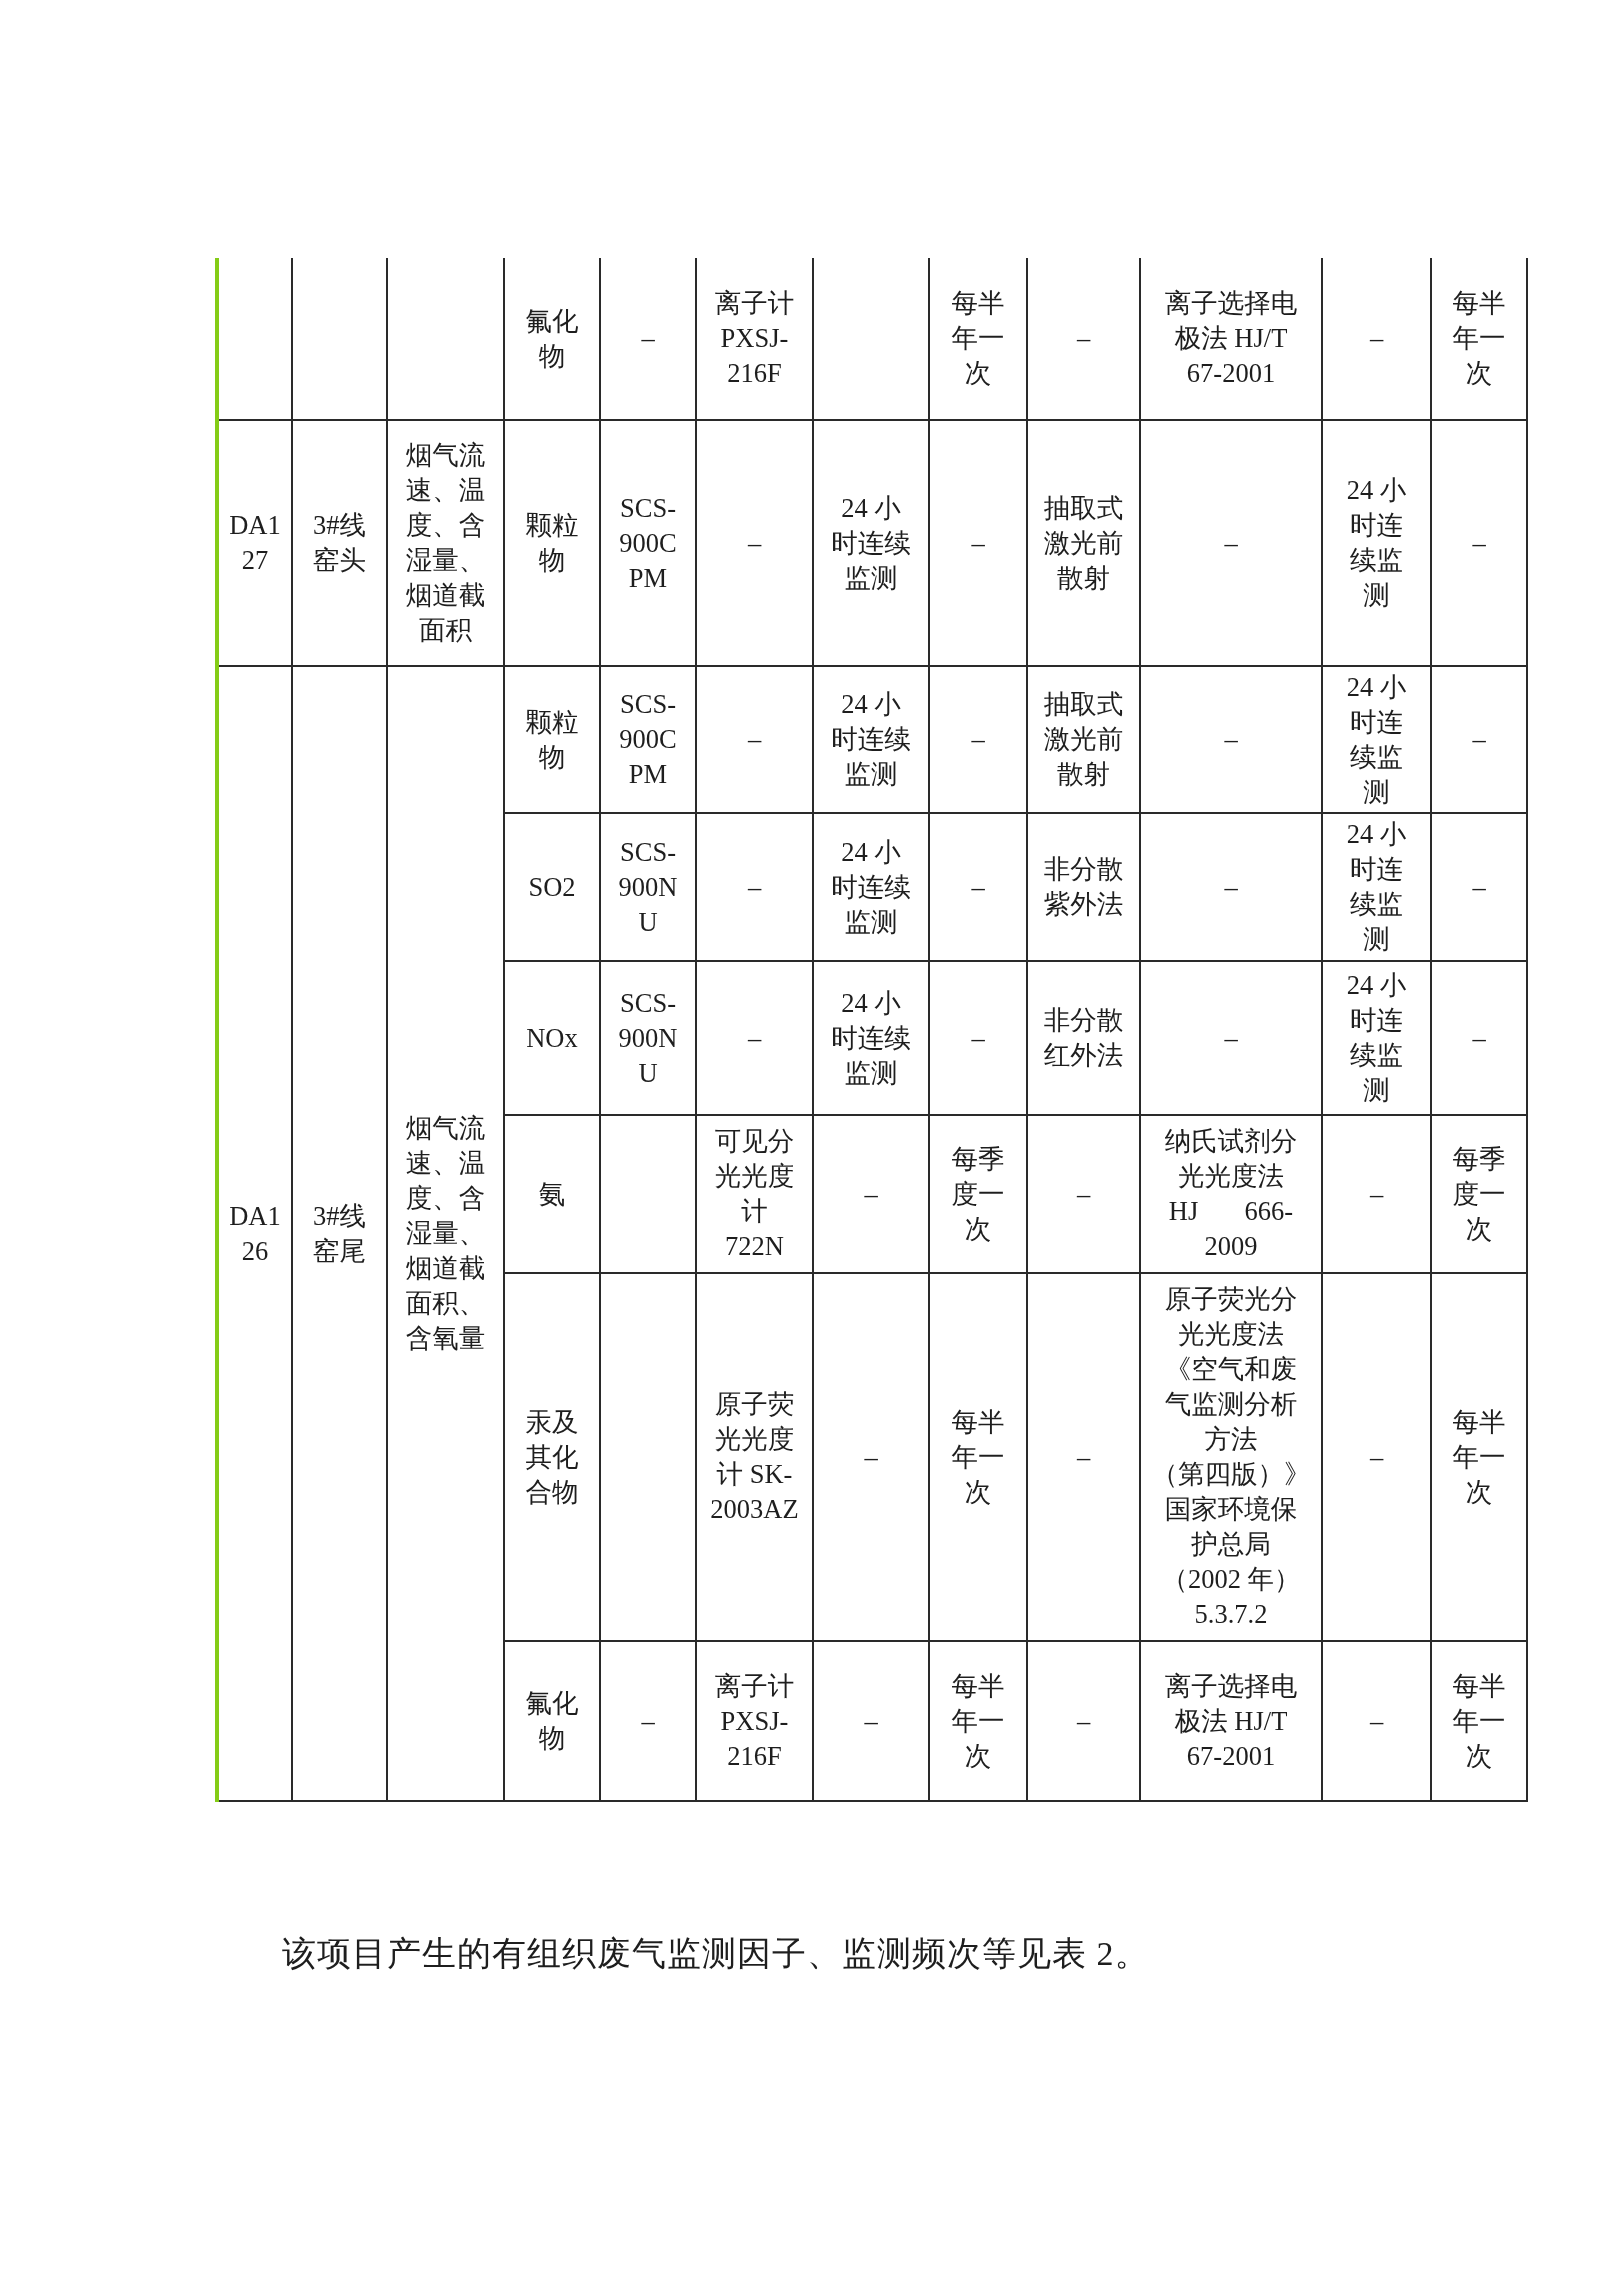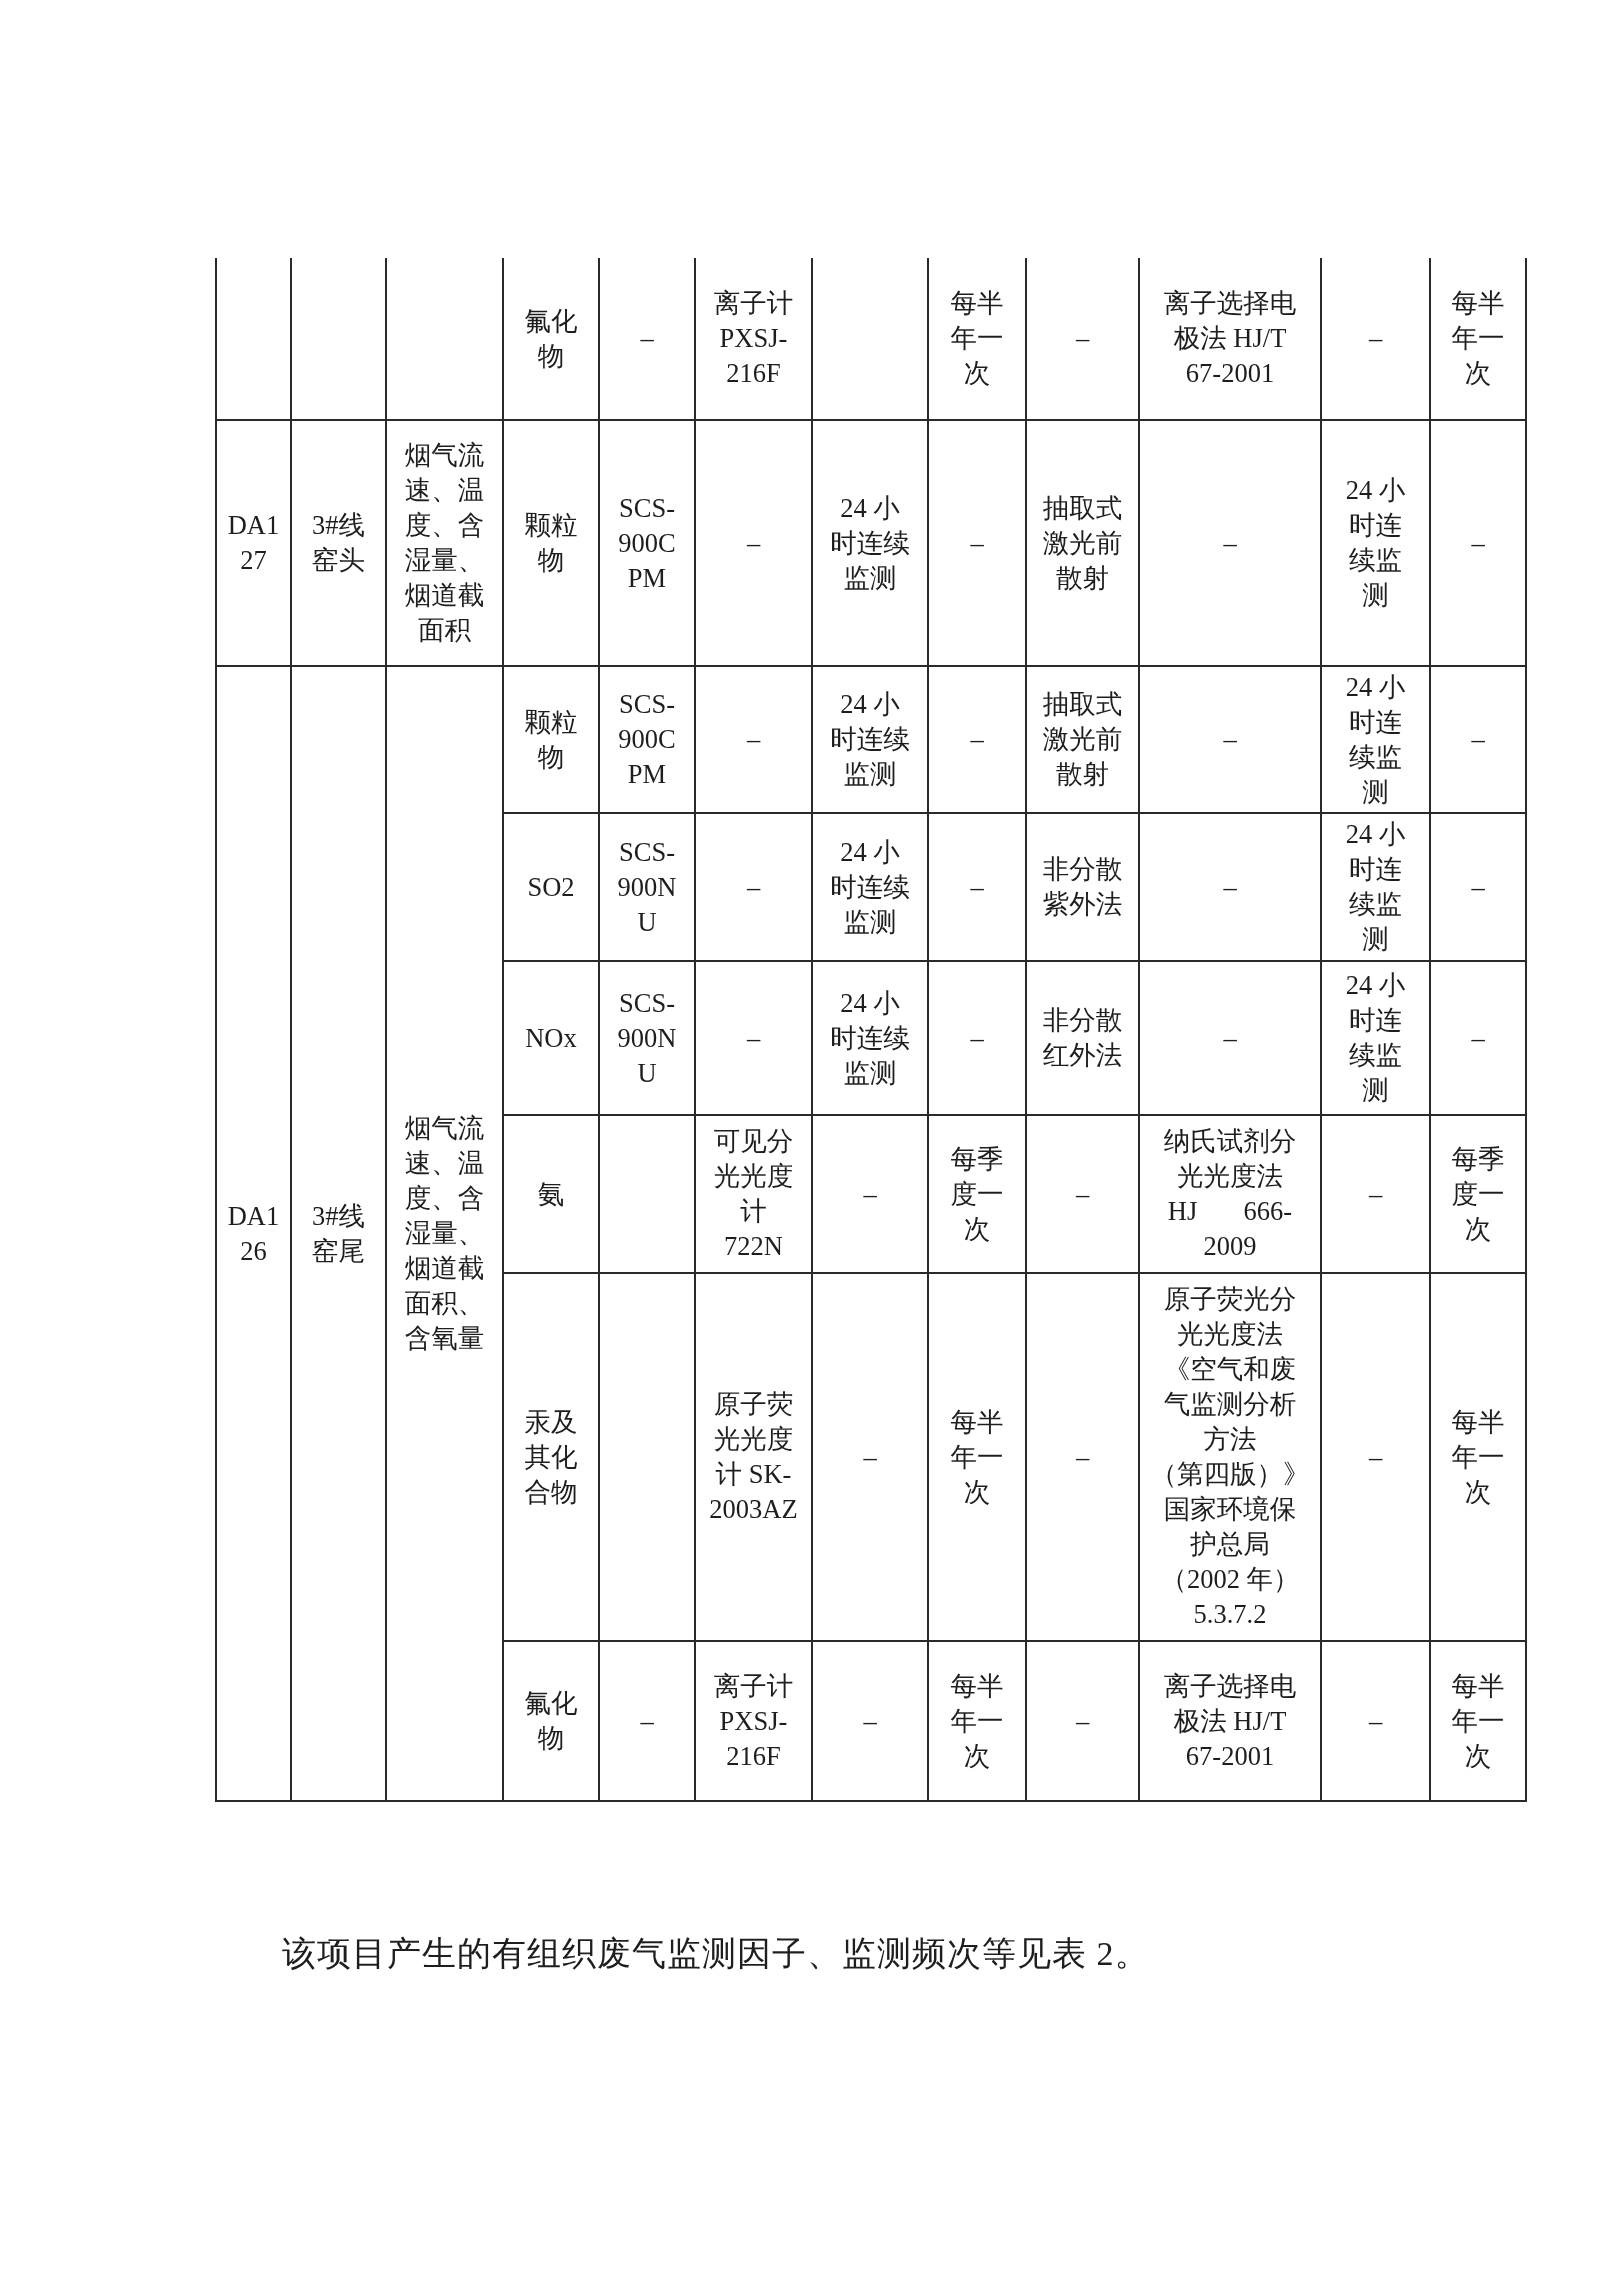--- a/index.html
+++ b/index.html
@@ -3,21 +3,21 @@
 <meta charset="utf-8">
 <style>
   html,body { margin:0; padding:0; background:#ffffff; }
   .page {
     position:relative; width:1621px; height:2293px; background:#ffffff;
     font-family:"Liberation Serif","DejaVu Serif",serif; color:#1e1e1e;
   }
   table.mon {
     position:absolute; left:215px; top:258px; width:1309px;
     border-collapse:collapse; table-layout:fixed;
-    border-left:2px solid #84cc16; border-right:2px solid #2a2a2a;
+    border-left:4px solid #84cc16; border-right:2px solid #2a2a2a;
     border-bottom:2.9px solid #2a2a2a; border-top:none;
   }
   table.mon td {
     border:2px solid #2a2a2a;
     vertical-align:middle; text-align:center;
     font-size:26.5px; line-height:35px;
     padding:2px 5.9px; white-space:pre-wrap; overflow:hidden;
     color:#1e1e1e;
   }
   table.mon tr.first td { border-top:none; }

